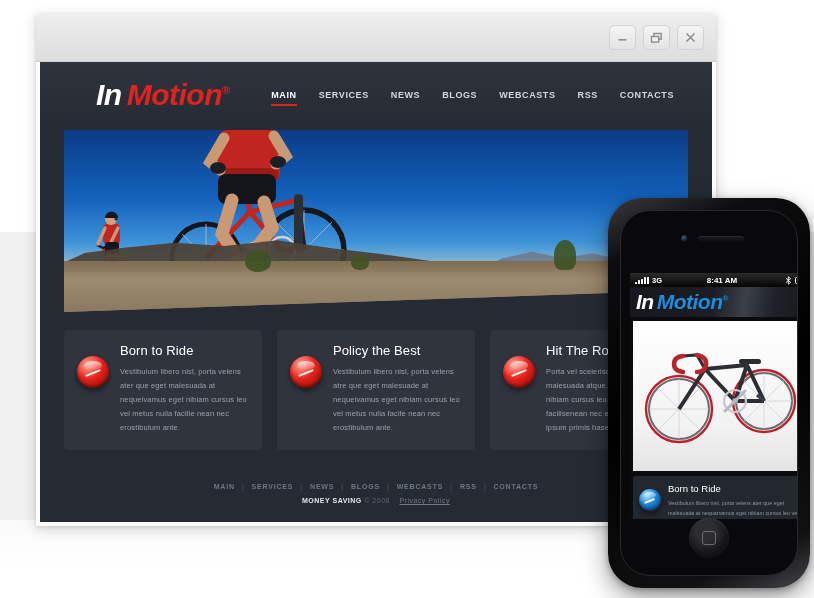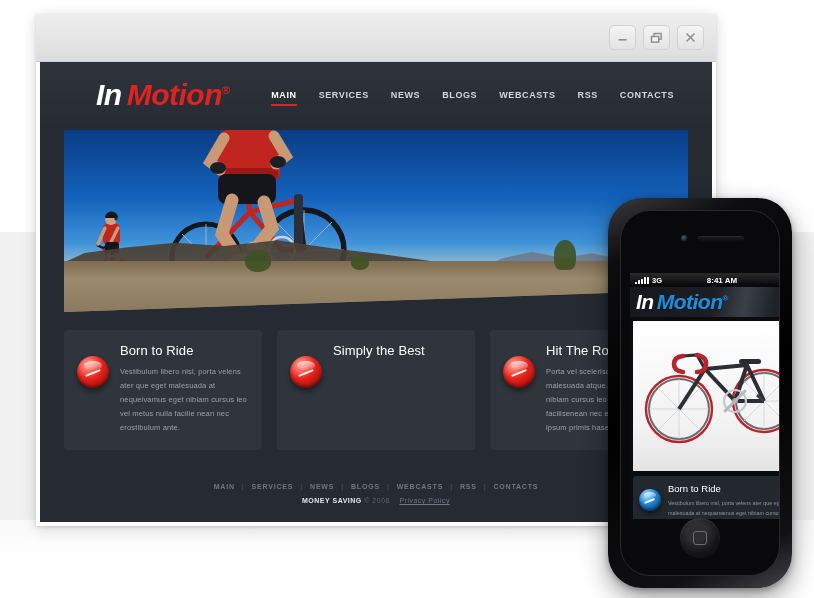--- a/index.html
+++ b/index.html
@@ -287,21 +287,21 @@
   }
   .footer-copy .fc-brand { color: #e3e5e8; font-weight: bold; }
   .footer-copy .fc-year { color: #5a626f; }
   .footer-copy .fc-link { color: #6e7786; text-decoration: underline; margin-left: 7px; }
 
   
   .phone {
     position: absolute;
     left: 608px;
     top: 198px;
-    width: 184px;
+    width: 202px;
     height: 390px;
     border-radius: 34px;
     background: linear-gradient(155deg,#3a3a3c 0%, #0d0d0f 14%, #000 50%, #111113 88%, #45454a 100%);
     box-shadow: 0 10px 26px rgba(0,0,0,0.40), 0 2px 6px rgba(0,0,0,0.30);
     padding: 12px;
   }
   .phone-inner {
     width: 100%; height: 100%;
     border-radius: 30px;
     background: #09090b;
@@ -552,21 +552,22 @@
         <div class="card">
           <div class="card-icon"></div>
           <div class="card-body">
             <div class="card-title">Born to Ride</div>
             <div class="card-text">Vestibulum libero nisl, porta velens ater que eget malesuada at nequeivamus eget nibiam cursus leo vel metus nulla facilie nean nec erostibulum ante.</div>
           </div>
         </div>
         <div class="card">
           <div class="card-icon"></div>
           <div class="card-body">
-            <div class="card-title">Simply the Best</div>
+            <div class="card-title">Policy the Best</div>
+            <div class="card-text">Vestibulum libero nisl, porta velens atre que eget malesuade at nequeivamus eget nibiam cursus leo vel metus nulla facile nean nec erostibulum ante.</div>
           </div>
         </div>
         <div class="card">
           <div class="card-icon"></div>
           <div class="card-body">
             <div class="card-title">Hit The Road</div>
             <div class="card-text">Porta vel scelerisque eget malesuada atque. Vivamus eget nibiam cursus leo vel metula facilisenean nec erostibulum ante ipsum primis hasellus.</div>
           </div>
         </div>
       </div>

